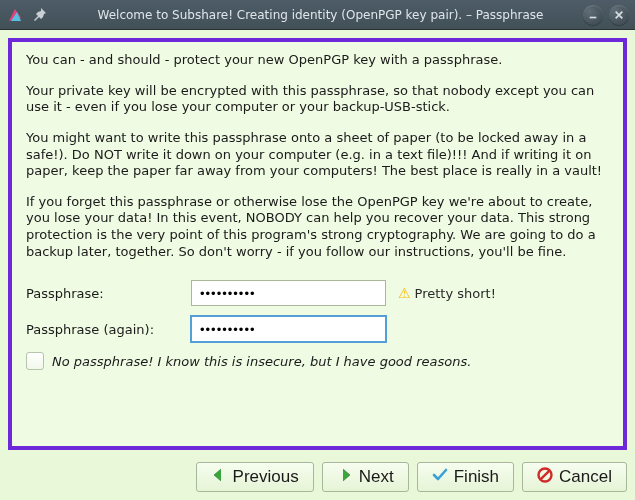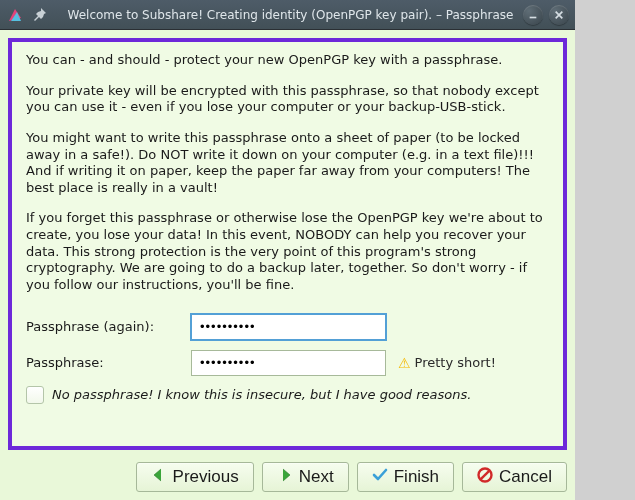--- a/index.html
+++ b/index.html
@@ -5,21 +5,21 @@
   * { box-sizing: border-box; margin: 0; padding: 0; }
   body {
     font-family: "DejaVu Sans", "Liberation Sans", Arial, sans-serif;
     font-size: 13px;
     background: #d0d0d0;
     width: 635px;
     height: 500px;
     overflow: hidden;
   }
   .window {
-    width: 575px;
+    width: 635px;
     height: 500px;
     display: flex;
     flex-direction: column;
   }
   .titlebar {
     background: linear-gradient(to bottom, #4e5c68 0%, #425057 100%);
     height: 30px;
     display: flex;
     align-items: center;
     padding: 0 6px;
@@ -163,31 +163,31 @@
   <div class="content-outer">
     <div class="panel">
 
       <p class="para">You can - and should - protect your new OpenPGP key with a passphrase.</p>
       <p class="para">Your private key will be encrypted with this passphrase, so that nobody except you can use it - even if you lose your computer or your backup-USB-stick.</p>
       <p class="para">You might want to write this passphrase onto a sheet of paper (to be locked away in a safe!). Do NOT write it down on your computer (e.g. in a text file)!!! And if writing it on paper, keep the paper far away from your computers! The best place is really in a vault!</p>
       <p class="para">If you forget this passphrase or otherwise lose the OpenPGP key we're about to create, you lose your data! In this event, NOBODY can help you recover your data. This strong protection is the very point of this program's strong cryptography. We are going to do a backup later, together. So don't worry - if you follow our instructions, you'll be fine.</p>
 
       <div class="form-rows">
         <div class="form-row">
-          <span class="form-label">Passphrase (again):</span>
-          <input type="password" class="pw-input focused" value="••••••••••" style="">
-        </div>
-        <div class="form-row">
           <span class="form-label">Passphrase:</span>
           <input type="password" class="pw-input" value="••••••••••" style="">
           <span class="strength">
             <span class="warn-icon">⚠</span>
             <span>Pretty short!</span>
           </span>
         </div>
+        <div class="form-row">
+          <span class="form-label">Passphrase (again):</span>
+          <input type="password" class="pw-input focused" value="••••••••••" style="">
+        </div>
 
         <div class="checkbox-row">
           <span class="checkbox"></span>
           <span>No passphrase! I know this is insecure, but I have good reasons.</span>
         </div>
       </div>
 
     </div>
 
     <div class="btnbar">

